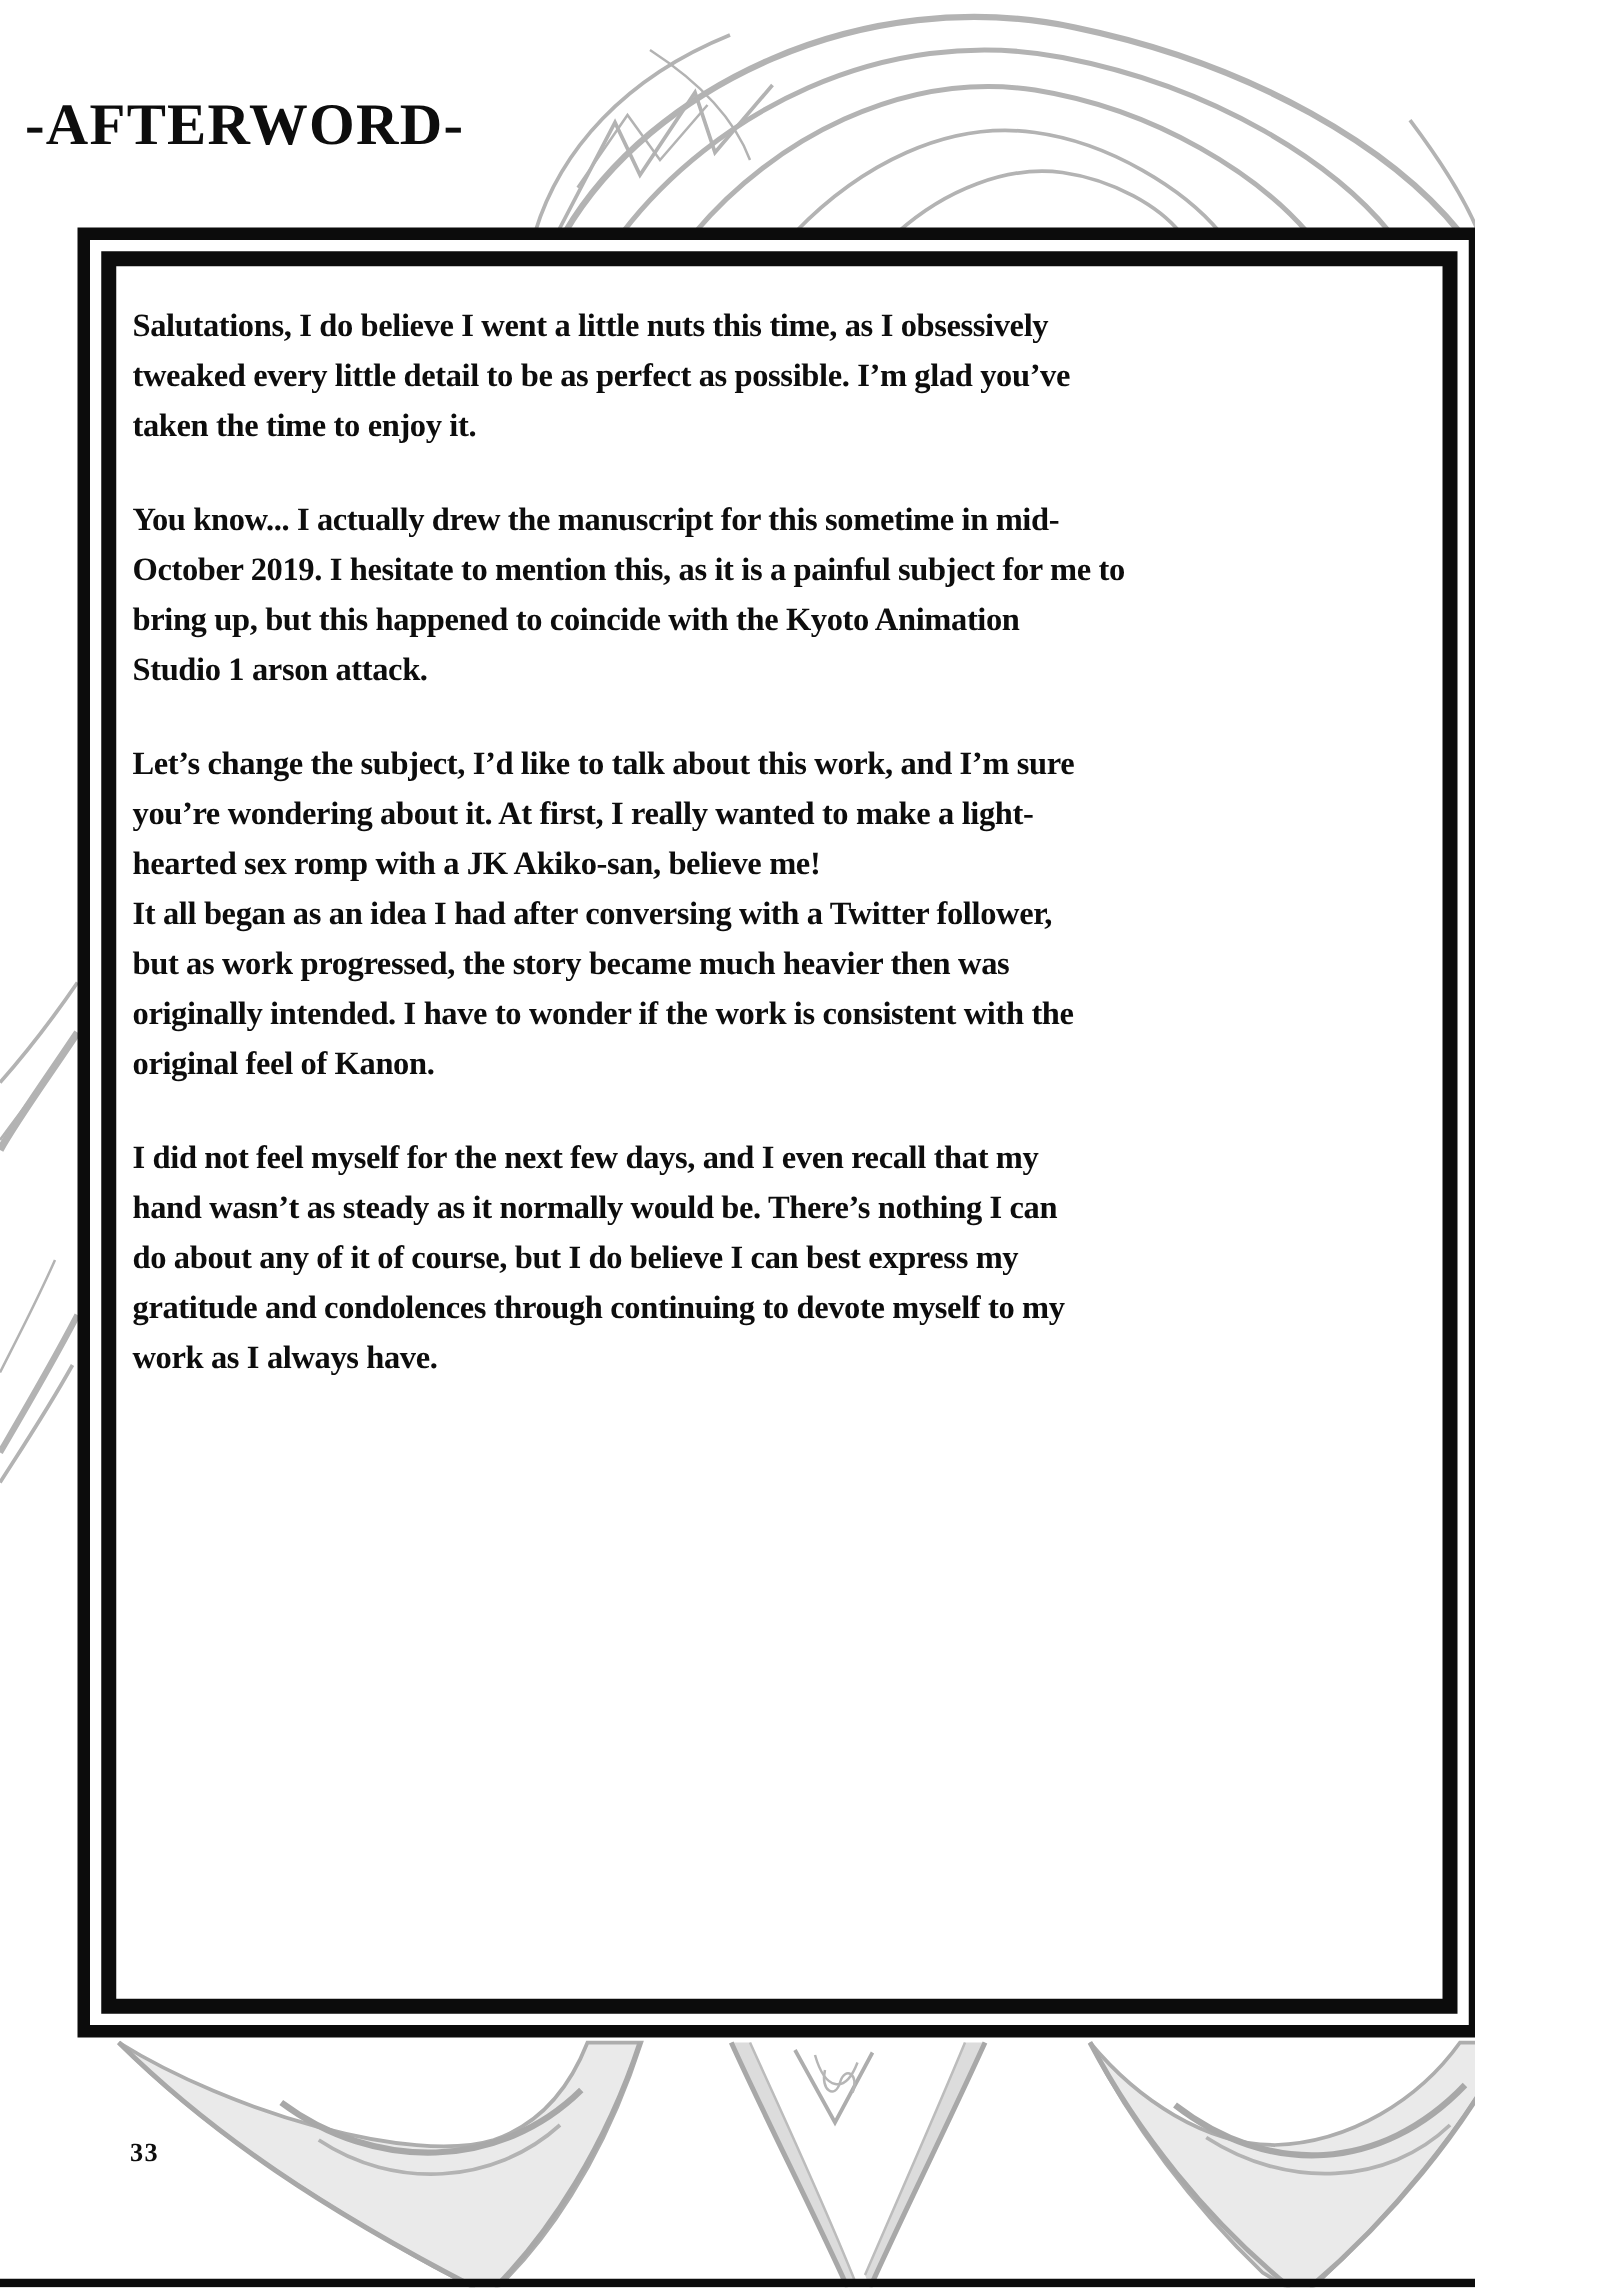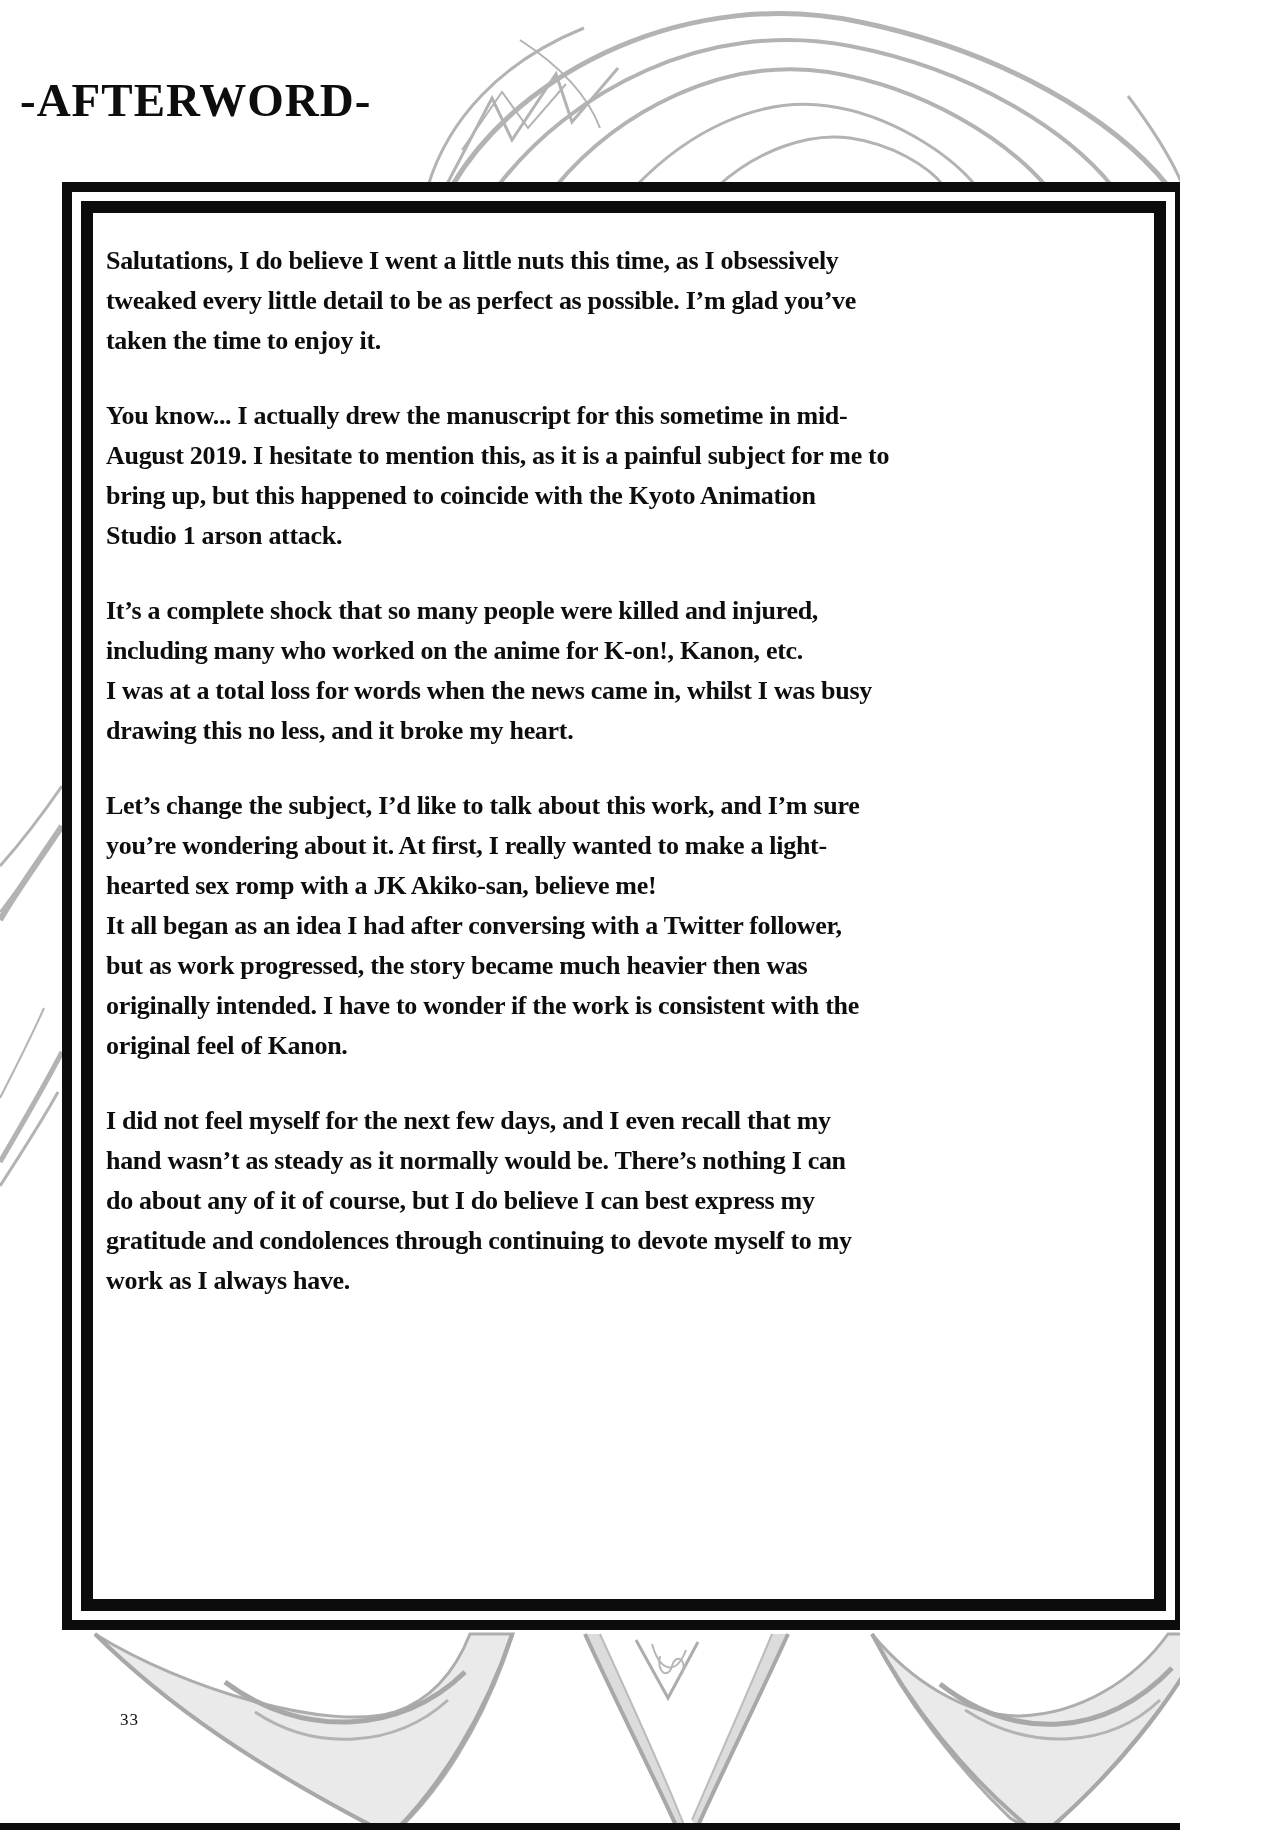--- a/index.html
+++ b/index.html
@@ -28,22 +28,22 @@
   }
   .afterword-content{
     position:absolute;left:0;top:0;right:0;bottom:0;
     padding:28px 18px 0 13px;
     font-size:26px;font-weight:bold;line-height:40px;
     letter-spacing:-0.3px;
     overflow:hidden;
   }
   .para{white-space:pre-line;margin:0 0 35px 0;}
   .page-number{
-    position:absolute;left:120px;top:1710px;z-index:3;
-    font-size:17px;font-weight:normal;letter-spacing:1px;
+    position:absolute;left:104px;top:1710px;z-index:3;
+    font-size:21px;font-weight:bold;letter-spacing:1px;
   }
   .bottom-bar{
     position:absolute;left:0;top:1823px;width:1280px;height:7px;
     background:#0c0c0c;z-index:2;
   }
 </style>
 </head>
 <body>
 
 <div class="page">
@@ -104,27 +104,23 @@
 
   <div class="page-title">-AFTERWORD-</div>
 
   <div class="afterword-box">
     <div class="afterword-box-inner">
       <div class="afterword-content">
           <div class="para">Salutations, I do believe I went a little nuts this time, as I obsessively
 tweaked every little detail to be as perfect as possible. I’m glad you’ve
 taken the time to enjoy it.</div>
           <div class="para">You know... I actually drew the manuscript for this sometime in mid-
-August 2019. I hesitate to mention this, as it is a painful subject for me to
+October 2019. I hesitate to mention this, as it is a painful subject for me to
 bring up, but this happened to coincide with the Kyoto Animation
 Studio 1 arson attack.</div>
-          <div class="para">It’s a complete shock that so many people were killed and injured,
-including many who worked on the anime for K-on!, Kanon, etc.
-I was at a total loss for words when the news came in, whilst I was busy
-drawing this no less, and it broke my heart.</div>
           <div class="para">Let’s change the subject, I’d like to talk about this work, and I’m sure
 you’re wondering about it. At first, I really wanted to make a light-
 hearted sex romp with a JK Akiko-san, believe me!
 It all began as an idea I had after conversing with a Twitter follower,
 but as work progressed, the story became much heavier then was
 originally intended. I have to wonder if the work is consistent with the
 original feel of Kanon.</div>
           <div class="para">I did not feel myself for the next few days, and I even recall that my
 hand wasn’t as steady as it normally would be. There’s nothing I can
 do about any of it of course, but I do believe I can best express my

